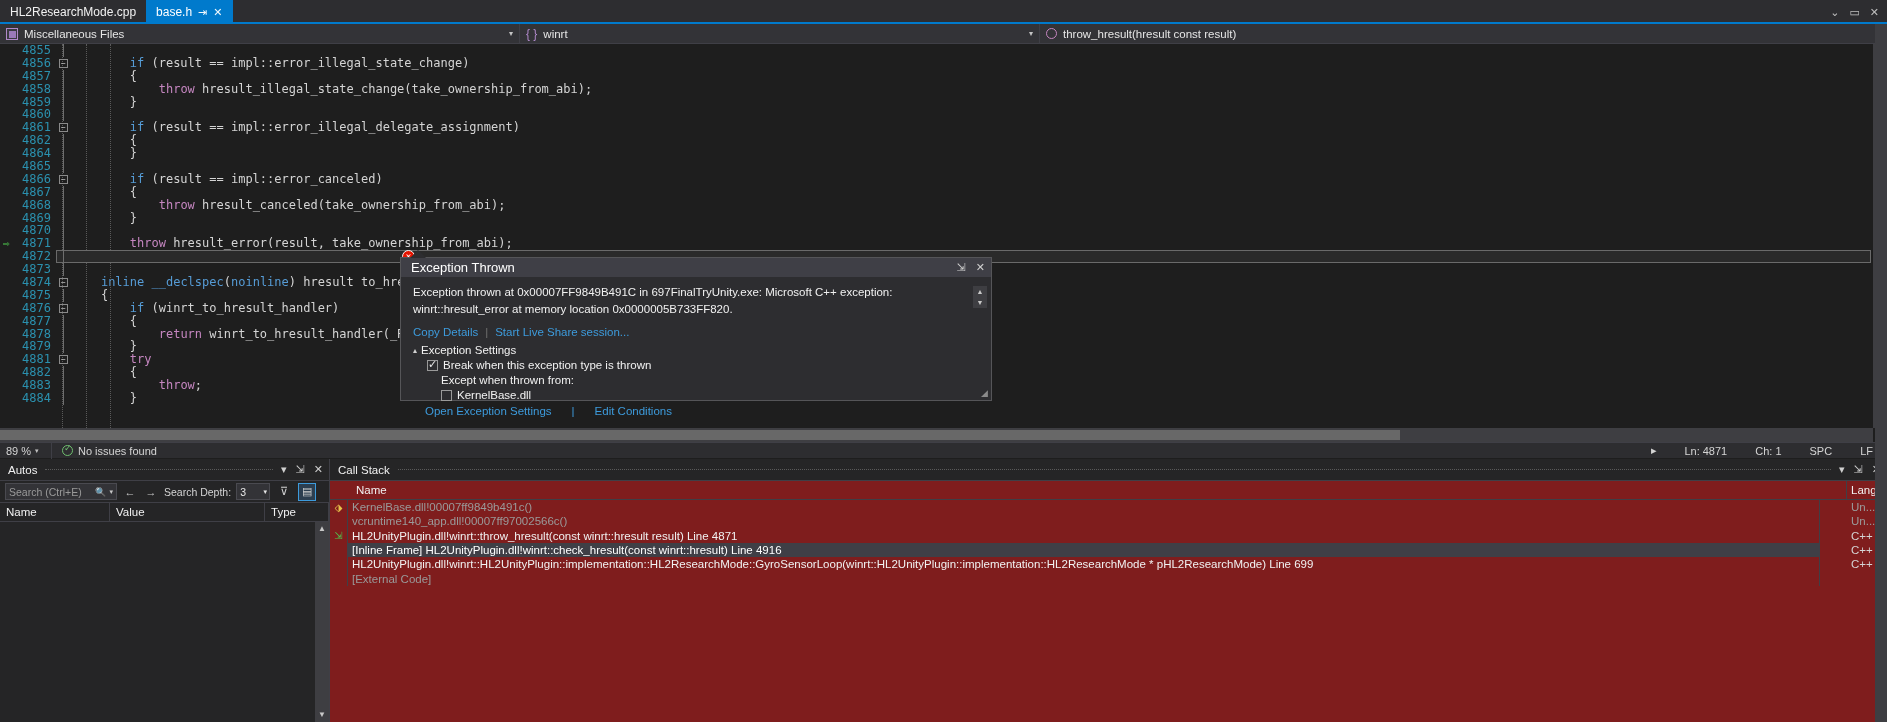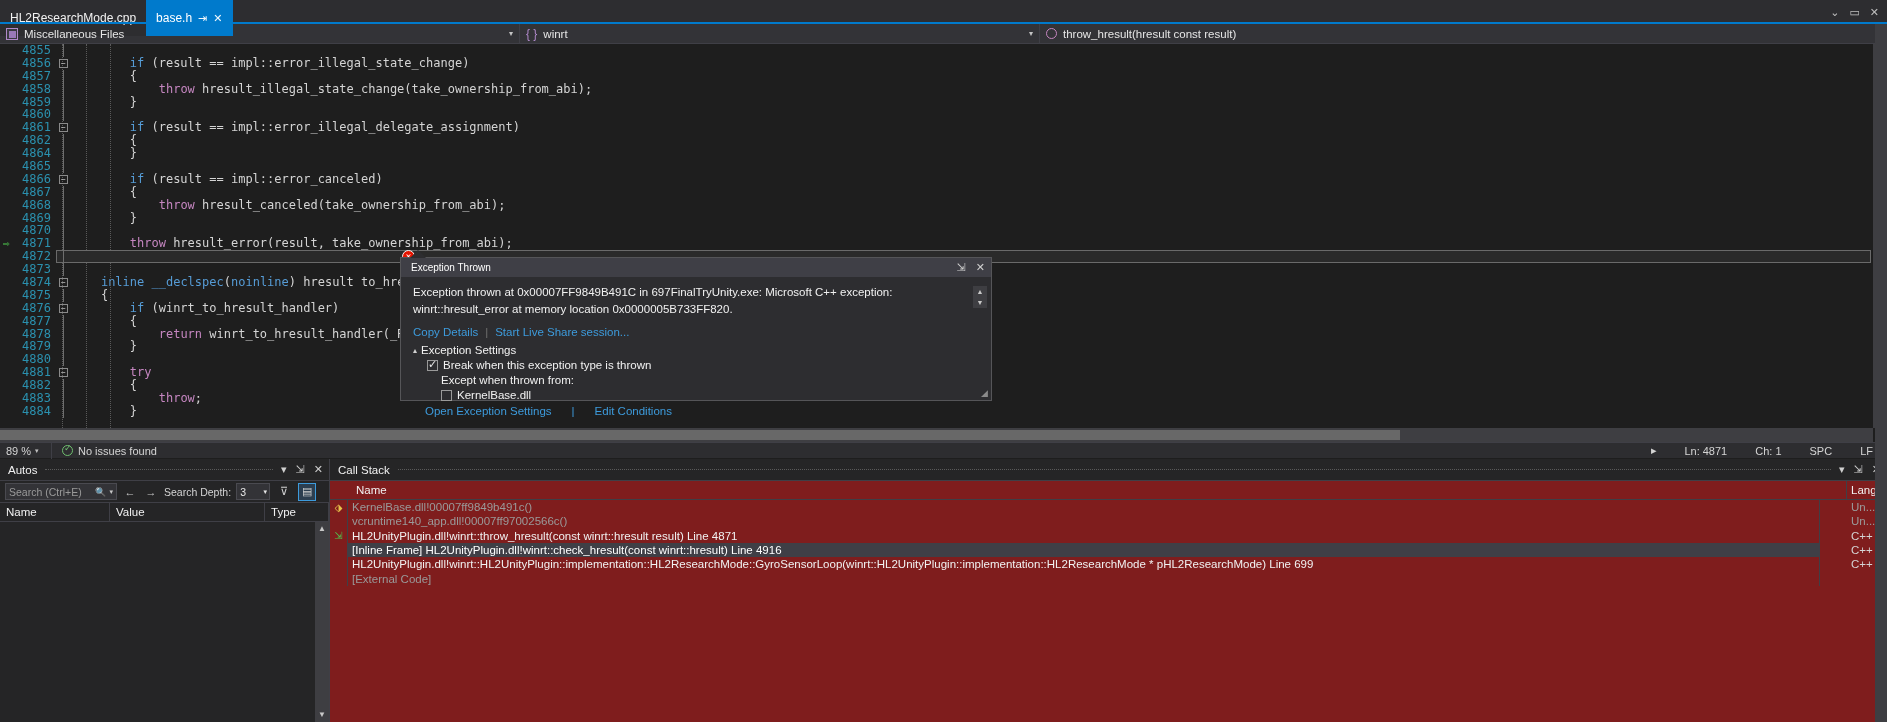--- a/index.html
+++ b/index.html
@@ -13,21 +13,21 @@
   body { position: relative; }
 
   
   .tabstrip {
     height: 24px; background: #2d2d30;
     display: flex; align-items: stretch;
     position: relative;
   }
   .tab {
     display: flex; align-items: center; gap: 6px;
-    padding: 18px 10px; font-size: 12px; color: #f1f1f1;
+    padding: 12px 10px; font-size: 12px; color: #f1f1f1;
     height: 24px;
   }
   .tab.inactive { color: #f1f1f1; background: #2d2d30; }
   .tab.active { background: #007acc; color: #ffffff; }
   .tab .pin, .tab .closex {
     font-size: 11px; opacity: .95; cursor: default;
   }
   .tabstrip-right {
     margin-left: auto; display: flex; align-items: center;
     gap: 10px; padding-right: 8px; font-size: 11px; color: #bfbfbf;
@@ -159,21 +159,21 @@
     position: absolute; left: 9px; top: -8px;
     width: 0; height: 0;
     border-left: 8px solid transparent;
     border-right: 8px solid transparent;
     border-bottom: 8px solid #2d2d30;
   }
   .exc-head {
     height: 19px; display: flex; align-items: center;
     padding: 0 6px 0 10px; background: #3f3f46;
   }
-  .exc-title { font-size: 10px; color: #ffffff; }
+  .exc-title { font-size: 13px; color: #ffffff; }
   .exc-head-btns {
     margin-left: auto; display: flex; align-items: center; gap: 10px;
     color: #d0d0d0; font-size: 11px;
   }
   .exc-body { padding: 7px 10px 0 12px; position: relative; }
   .exc-msg { line-height: 17px; color: #f1f1f1; width: 545px; }
   .exc-links {
     margin-top: 8px; display: flex; align-items: center; gap: 7px;
     color: #3d9bdc; font-size: 11.5px;
   }
@@ -417,21 +417,20 @@
       <div class="current-line-hl" style="top: 205.9px;"></div>
       <div class="err-dot" style="top: 206.4px; left: 402px;">✕</div>
       <div class="code-line"><div class="glyph-col"></div><div class="lineno">4872</div><div class="fold-col"><span class="fold-line"></span></div><div class="code-text"><span class="pun">    }</span></div></div>
       <div class="code-line"><div class="glyph-col"></div><div class="lineno">4873</div><div class="fold-col"><span class="fold-line"></span></div><div class="code-text"></div></div>
       <div class="code-line"><div class="glyph-col"></div><div class="lineno">4874</div><div class="fold-col"><span class="fold-box">−</span></div><div class="code-text"><span class="pun">    </span><span class="kw">inline</span><span class="pun"> </span><span class="kw">__declspec</span><span class="pun">(</span><span class="kw">noinline</span><span class="pun">) hresult to_hresult() </span><span class="kw">noexcept</span></div></div>
       <div class="code-line"><div class="glyph-col"></div><div class="lineno">4875</div><div class="fold-col"><span class="fold-line"></span></div><div class="code-text"><span class="pun">    {</span></div></div>
       <div class="code-line"><div class="glyph-col"></div><div class="lineno">4876</div><div class="fold-col"><span class="fold-box">−</span></div><div class="code-text"><span class="pun">        </span><span class="kw">if</span><span class="pun"> (winrt_to_hresult_handler)</span></div></div>
       <div class="code-line"><div class="glyph-col"></div><div class="lineno">4877</div><div class="fold-col"><span class="fold-line"></span></div><div class="code-text"><span class="pun">        {</span></div></div>
       <div class="code-line"><div class="glyph-col"></div><div class="lineno">4878</div><div class="fold-col"><span class="fold-line"></span></div><div class="code-text"><span class="pun">            </span><span class="kw2">return</span><span class="pun"> winrt_to_hresult_handler(_ReturnAddress());</span></div></div>
       <div class="code-line"><div class="glyph-col"></div><div class="lineno">4879</div><div class="fold-col"><span class="fold-line"></span></div><div class="code-text"><span class="pun">        }</span></div></div>
-      <div class="code-line"><div class="glyph-col"></div><div class="lineno">4880</div><div class="fold-col"><span class="fold-line"></span></div><div class="code-text"></div></div>
       <div class="code-line"><div class="glyph-col"></div><div class="lineno">4881</div><div class="fold-col"><span class="fold-box">−</span></div><div class="code-text"><span class="pun">        </span><span class="kw2">try</span></div></div>
       <div class="code-line"><div class="glyph-col"></div><div class="lineno">4882</div><div class="fold-col"><span class="fold-line"></span></div><div class="code-text"><span class="pun">        {</span></div></div>
       <div class="code-line"><div class="glyph-col"></div><div class="lineno">4883</div><div class="fold-col"><span class="fold-line"></span></div><div class="code-text"><span class="pun">            </span><span class="kw2">throw</span><span class="pun">;</span></div></div>
       <div class="code-line"><div class="glyph-col"></div><div class="lineno">4884</div><div class="fold-col"><span class="fold-line"></span></div><div class="code-text"><span class="pun">        }</span></div></div>
     </div>
   <div class="vscroll">
     <div class="arrow" style="top:0;">▲</div>
     <div class="thumb"></div>
     <div class="arrow" style="bottom:0;">▼</div>
   </div>

